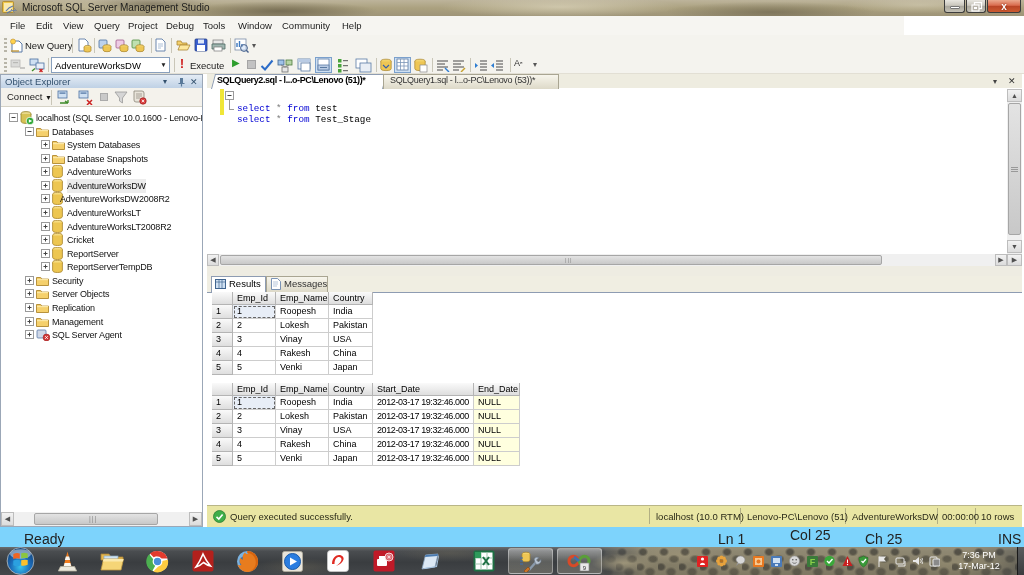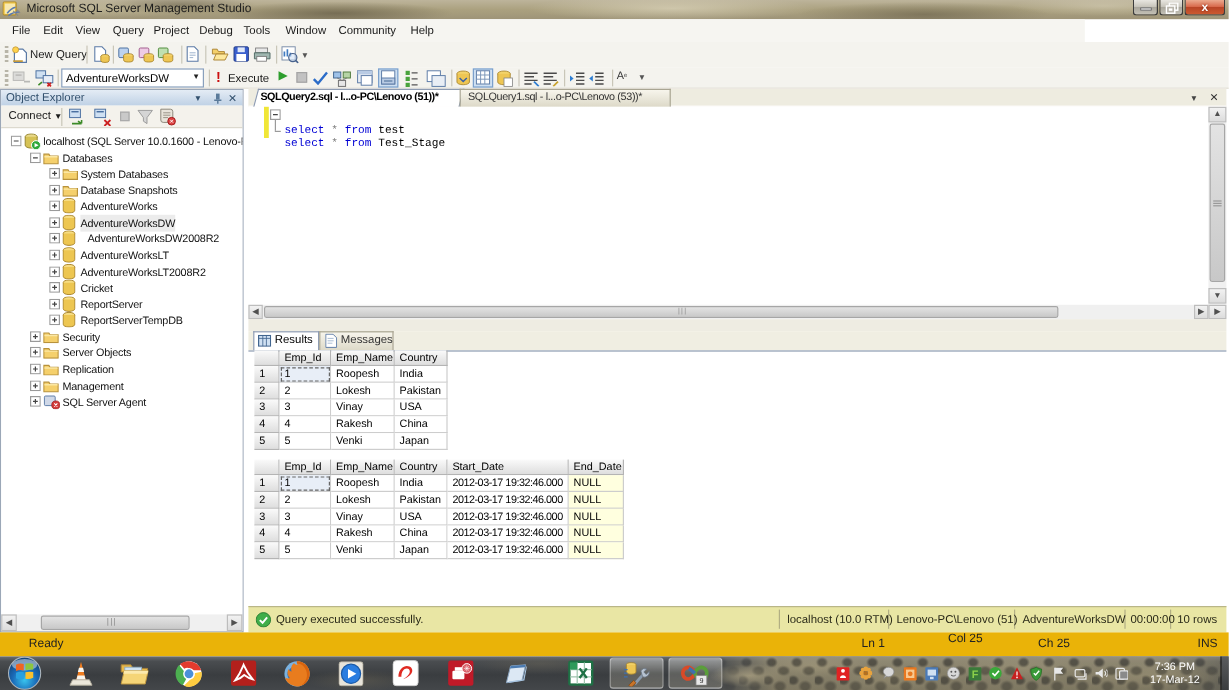--- a/index.html
+++ b/index.html
@@ -47,21 +47,21 @@
 #editor{left:0;top:15px;width:800px;height:165px;background:#fff;font-family:"Liberation Mono",monospace;font-size:9.5px;}
 .kw{color:#0000d4;} .op{color:#7c7c7c;}
 
 #resulttabs{left:0;top:202px;width:815px;height:16px;background:#f0eee2;}
 .gh{position:absolute;font-size:9px;white-space:nowrap;overflow:hidden;background:linear-gradient(180deg,#fafafa,#dedede);border-right:1px solid #b4b4b4;border-bottom:1px solid #b4b4b4;line-height:13px;padding-left:4px;}
 .gc{position:absolute;font-size:9px;white-space:nowrap;overflow:hidden;background:#fff;border-right:1px solid #cdcdcd;border-bottom:1px solid #cdcdcd;line-height:13px;padding-left:4px;}
 .gnull{background:#ffffdf;}
 #yellowbar{left:0;top:431px;width:815px;height:22px;background:#e9e6a4;border-top:1px solid #b9b687;font-size:10px;color:#2a2a18;}
 .ybsep{position:absolute;top:3px;height:16px;width:1px;background:#b2af83;}
 
-#readybar{left:0;top:527px;width:1024px;height:20px;background:#eab308;font-size:10px;color:#222;}
+#readybar{left:0;top:527px;width:1024px;height:20px;background:#7dd3fc;font-size:14px;color:#222;}
 #taskbar{left:0;top:547px;width:1024px;height:28px;
  background:
   radial-gradient(45px 13px at 625px 16px, rgba(190,178,145,.8), rgba(0,0,0,0) 75%),
   radial-gradient(55px 13px at 680px 8px, rgba(170,158,125,.7), rgba(0,0,0,0) 75%),
   radial-gradient(60px 14px at 745px 18px, rgba(165,155,125,.6), rgba(0,0,0,0) 75%),
   radial-gradient(80px 14px at 850px 10px, rgba(160,150,120,.55), rgba(0,0,0,0) 75%),
   radial-gradient(90px 14px at 960px 16px, rgba(165,155,125,.6), rgba(0,0,0,0) 75%),
   radial-gradient(60px 12px at 300px 20px, rgba(120,112,90,.35), rgba(0,0,0,0) 75%),
   radial-gradient(70px 12px at 450px 6px, rgba(120,112,90,.3), rgba(0,0,0,0) 75%),
   linear-gradient(180deg,#6a6d70 0%,#4a4d50 15%,#3a3d40 55%,#44474a 100%);}
@@ -360,21 +360,21 @@
       </svg>
 <span class="abs" style="left:66px;top:72px;height:14px;line-height:14px;font-size:9px;letter-spacing:-0.15px;color:#111;white-space:nowrap;background:#ececec;">AdventureWorksDW</span>
 <svg class="abs" style="left:40px;top:87px;" width="9" height="9">
         <rect x="0.5" y="0.5" width="8" height="8" fill="#fff" stroke="#9a9a9a" stroke-width="1"></rect>
         <path d="M2.5 4.5 h4" stroke="#444" stroke-width="1"></path>
         <path d="M4.5 2.5 v4" stroke="#444" stroke-width="1"></path>
       </svg>
 <svg class="abs" style="left:51px;top:85px;" width="11" height="13">
         <use href="#idb"></use>
       </svg>
-<span class="abs" style="left:72px;top:85px;height:14px;line-height:14px;font-size:9px;letter-spacing:-0.15px;color:#111;white-space:nowrap;">AdventureWorksDW2008R2</span>
+<span class="abs" style="left:59px;top:85px;height:14px;line-height:14px;font-size:9px;letter-spacing:-0.15px;color:#111;white-space:nowrap;">AdventureWorksDW2008R2</span>
 <svg class="abs" style="left:40px;top:101px;" width="9" height="9">
         <rect x="0.5" y="0.5" width="8" height="8" fill="#fff" stroke="#9a9a9a" stroke-width="1"></rect>
         <path d="M2.5 4.5 h4" stroke="#444" stroke-width="1"></path>
         <path d="M4.5 2.5 v4" stroke="#444" stroke-width="1"></path>
       </svg>
 <svg class="abs" style="left:51px;top:99px;" width="11" height="13">
         <use href="#idb"></use>
       </svg>
 <span class="abs" style="left:66px;top:99px;height:14px;line-height:14px;font-size:9px;letter-spacing:-0.15px;color:#111;white-space:nowrap;">AdventureWorksLT</span>
 <svg class="abs" style="left:40px;top:115px;" width="9" height="9">

